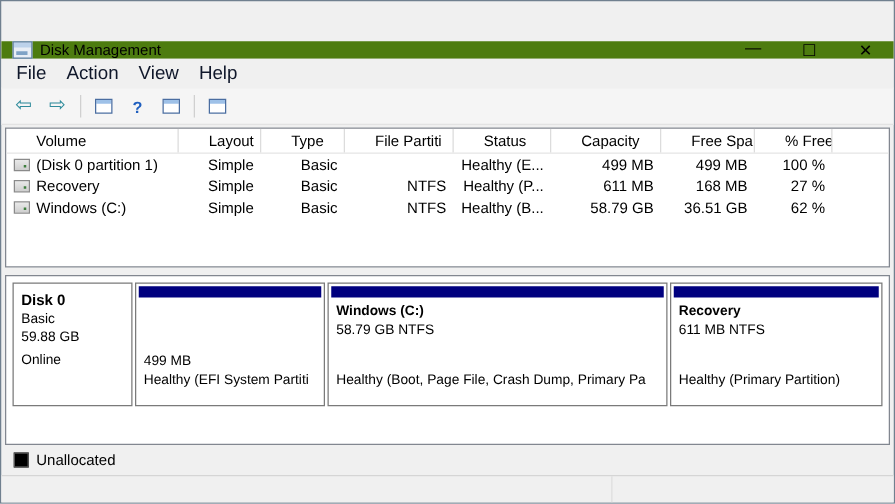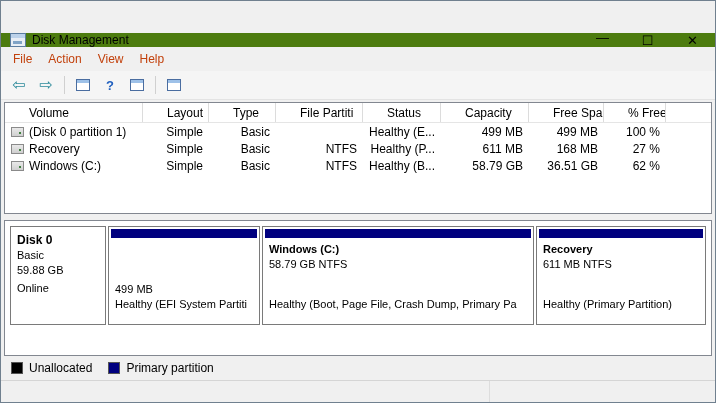--- a/index.html
+++ b/index.html
@@ -12,21 +12,21 @@
   
   .titlebar { height:14px; background:#4d7c0f; display:flex; align-items:center; flex:0 0 auto;margin-top:32px; }
   .app-icon { width:16px; height:14px; margin:0 6px 0 9px; border:1px solid #5b7da0; background:linear-gradient(#bcd2ea,#bcd2ea) 0 0/100% 4px no-repeat,#e8eef5; position:relative; }
   .app-icon::after { content:""; position:absolute; left:2px; top:7px; width:9px; height:3px; background:#7fa3c6; }
   .win-title { font-size:12px; color:#000; }
   .win-controls { margin-left:auto; display:flex; height:100%; }
   .win-btn { width:45px; height:100%; display:flex; align-items:center; justify-content:center; font-size:13px; color:#000; cursor:default; }
   .win-btn.min span { position:relative; top:-3px; }
   
   .menubar { height:24px; background:#f0f0f0; display:flex; align-items:center; padding-left:4px; flex:0 0 auto; border-bottom:1px solid #f0f0f0; }
-  .menu-item { font-size:12px; padding:3px 8px; color:#c2410c; }
+  .menu-item { font-size:15px; padding:3px 8px; color:#0f172a; }
   
   .toolbar { height:29px; background:#f5f5f5; display:flex; align-items:center; padding-left:6px; gap:3px; flex:0 0 auto; border-bottom:1px solid #e3e3e3; }
   .tb-btn { width:24px; height:22px; display:flex; align-items:center; justify-content:center; }
   .arrow { font-size:16px; color:#2e8b9b; line-height:1; }
   .tb-sep { width:1px; height:18px; background:#d0d0d0; margin:0 3px; }
   .win-glyph { width:14px; height:12px; border:1px solid #4a6da0; background:linear-gradient(#9ec1e8,#9ec1e8) 0 0/100% 3px no-repeat,#fff; }
   .help-glyph { font-size:13px; font-weight:bold; color:#1f5fbf; }
   
   .volume-panel { margin:2px 3px 0 3px; height:112px; background:#fff; border:1px solid #828790; overflow:hidden; flex:0 0 auto; }
   .vrow { display:grid; grid-template-columns:138px 66px 67px 87px 78px 88px 75px 62px 1fr; align-items:center; }
@@ -205,23 +205,19 @@
         </div>
       </div>
     </div>
   </div>
 
   <div class="legend">
     <div class="legend-item">
       <span class="legend-swatch" style="background-color: rgb(0, 0, 0);"></span>
       <span class="legend-label">Unallocated</span>
     </div>
-    <div class="legend-item">
-      <span class="legend-swatch" style="background-color: rgb(0, 0, 127);"></span>
-      <span class="legend-label">Primary partition</span>
-    </div>
   </div>
 
   <div class="statusbar">
     <div class="status-seg"></div>
   </div>
 
 </div>
 
 </body></html>

